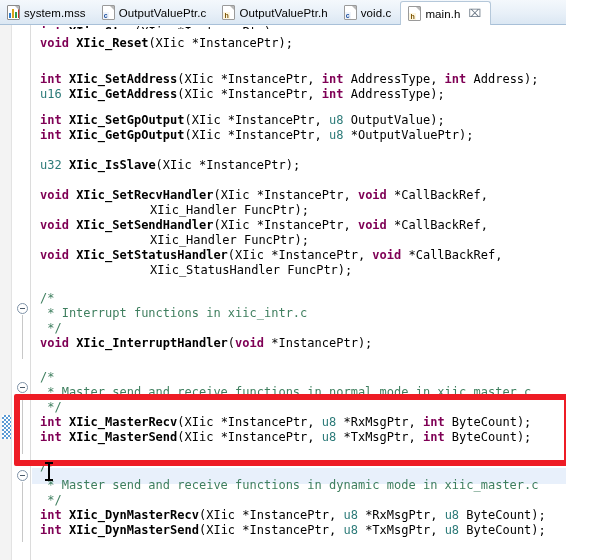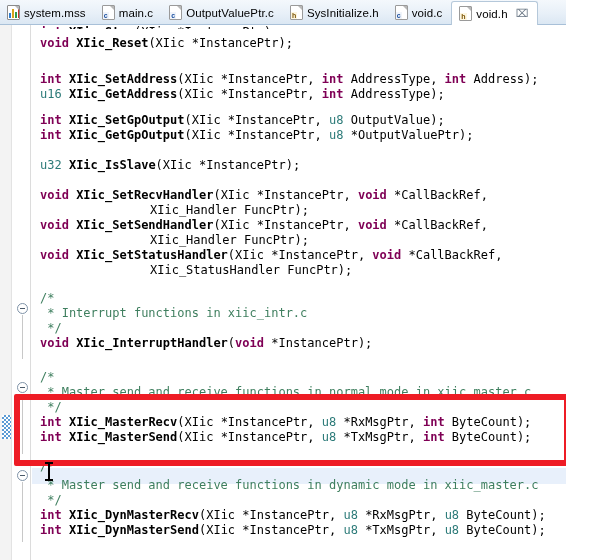--- a/index.html
+++ b/index.html
@@ -228,45 +228,39 @@
             <i></i>
             <i></i>
           </span>
         </span>
         <span class="tab-label">system.mss</span>
       </div>
       <div class="tab">
         <span class="ficon c">
           <span class="lt">c</span>
         </span>
-        <span class="tab-label">main.c</span>
-      </div>
-      <div class="tab">
-        <span class="ficon c">
-          <span class="lt">c</span>
-        </span>
         <span class="tab-label">OutputValuePtr.c</span>
       </div>
       <div class="tab">
         <span class="ficon h">
           <span class="lt">h</span>
         </span>
-        <span class="tab-label">SysInitialize.h</span>
+        <span class="tab-label">OutputValuePtr.h</span>
       </div>
       <div class="tab">
         <span class="ficon c">
           <span class="lt">c</span>
         </span>
         <span class="tab-label">void.c</span>
       </div>
       <div class="tab active">
         <span class="ficon h">
           <span class="lt">h</span>
         </span>
-        <span class="tab-label">void.h</span>
+        <span class="tab-label">main.h</span>
         <span class="tab-close">⌧</span>
       </div>
     </div>
 
   <div class="editor">
 
     <div class="markerbar" id="markerbar">
         <div class="change-marker" style="top: 390px; height: 24px;"></div>
       </div>
     <div class="foldbar" id="foldbar">

